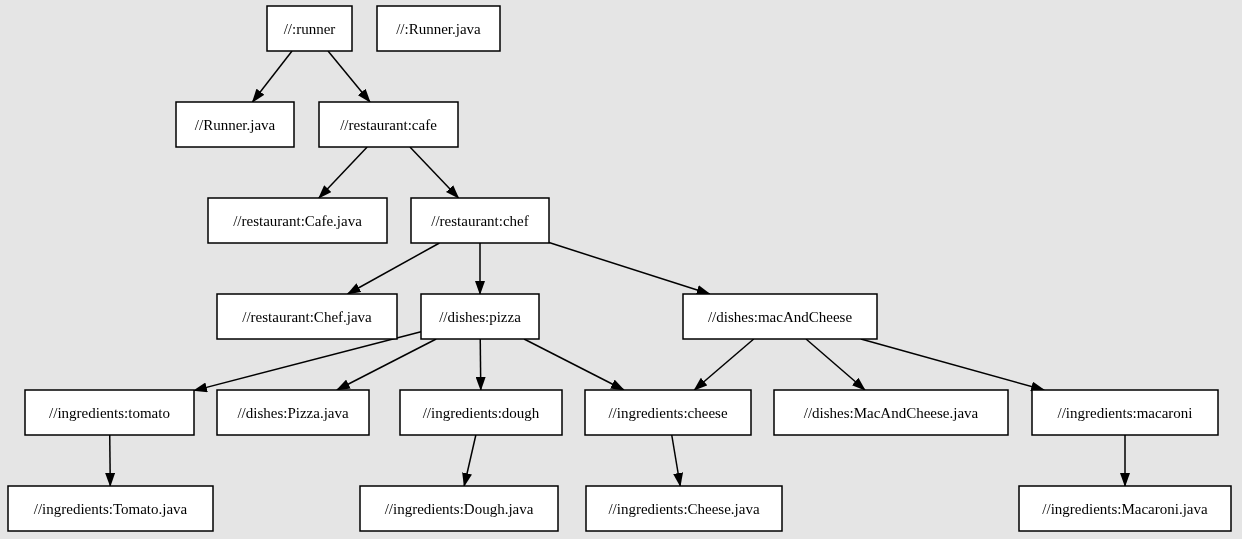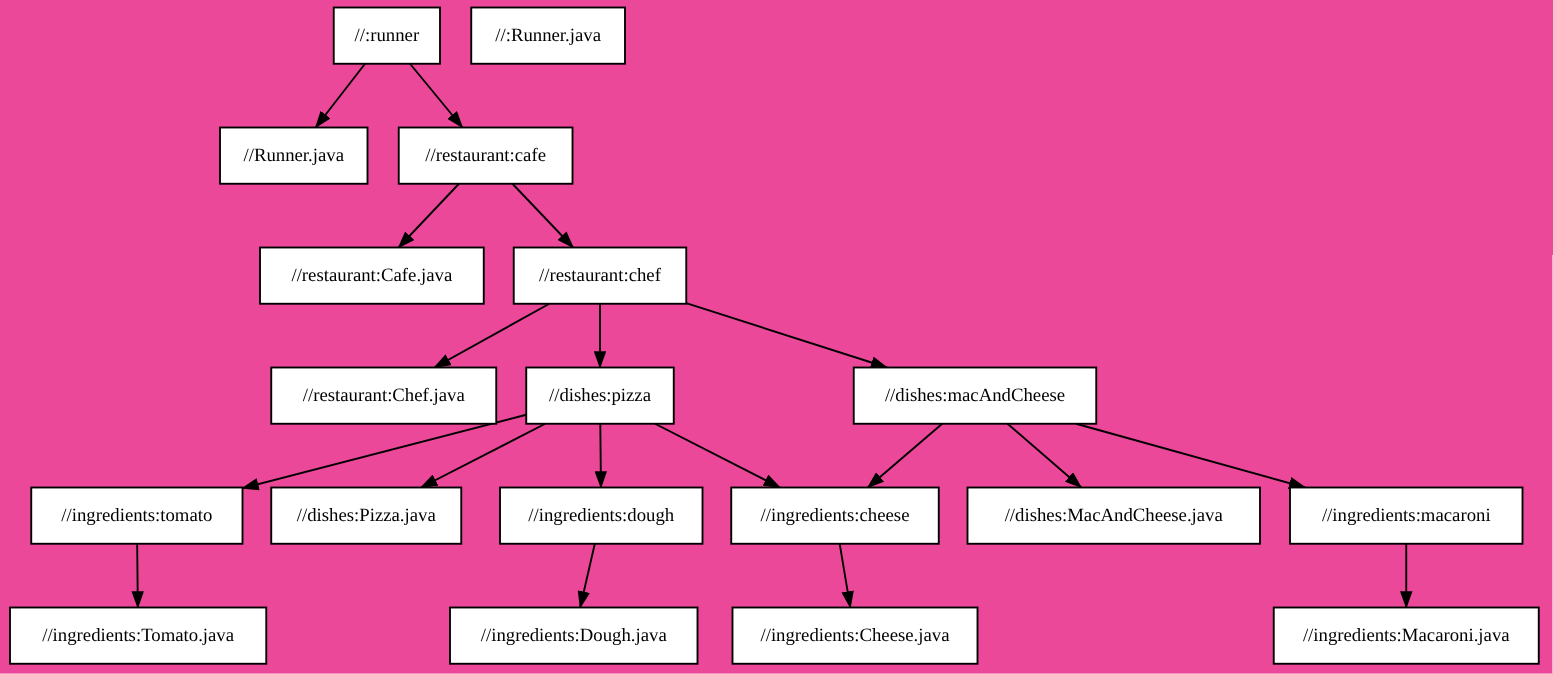--- a/index.html
+++ b/index.html
@@ -16,21 +16,21 @@
     font-family: "Liberation Serif", "DejaVu Serif", serif;
   }
   svg text {
     font-family: "Liberation Serif", "DejaVu Serif", serif;
     fill: #000000;
   }
 </style>
 </head>
 <body>
 
-<div class="canvas" style="background: #ec4899;">
+<div class="canvas" style="background: #e5e5e5;">
   <svg id="graph-svg" width="1242" height="539" viewBox="0 0 1242 539">
     <defs>
       <marker id="arrow" viewBox="0 0 14 10" refX="13" refY="5" markerWidth="14" markerHeight="10" markerUnits="userSpaceOnUse" orient="auto">
         <path d="M0,0 L14,5 L0,10 z" fill="#000000"></path>
       </marker>
     </defs>
     <g id="edges-layer">
         <line x1="292.0390625" y1="51" x2="252.4609375" y2="102" stroke="#000000" stroke-width="1.5" marker-end="url(#arrow)"></line>
         <line x1="328.015625" y1="51" x2="369.984375" y2="102" stroke="#000000" stroke-width="1.5" marker-end="url(#arrow)"></line>
         <line x1="367.171875" y1="147" x2="318.828125" y2="198" stroke="#000000" stroke-width="1.5" marker-end="url(#arrow)"></line>

